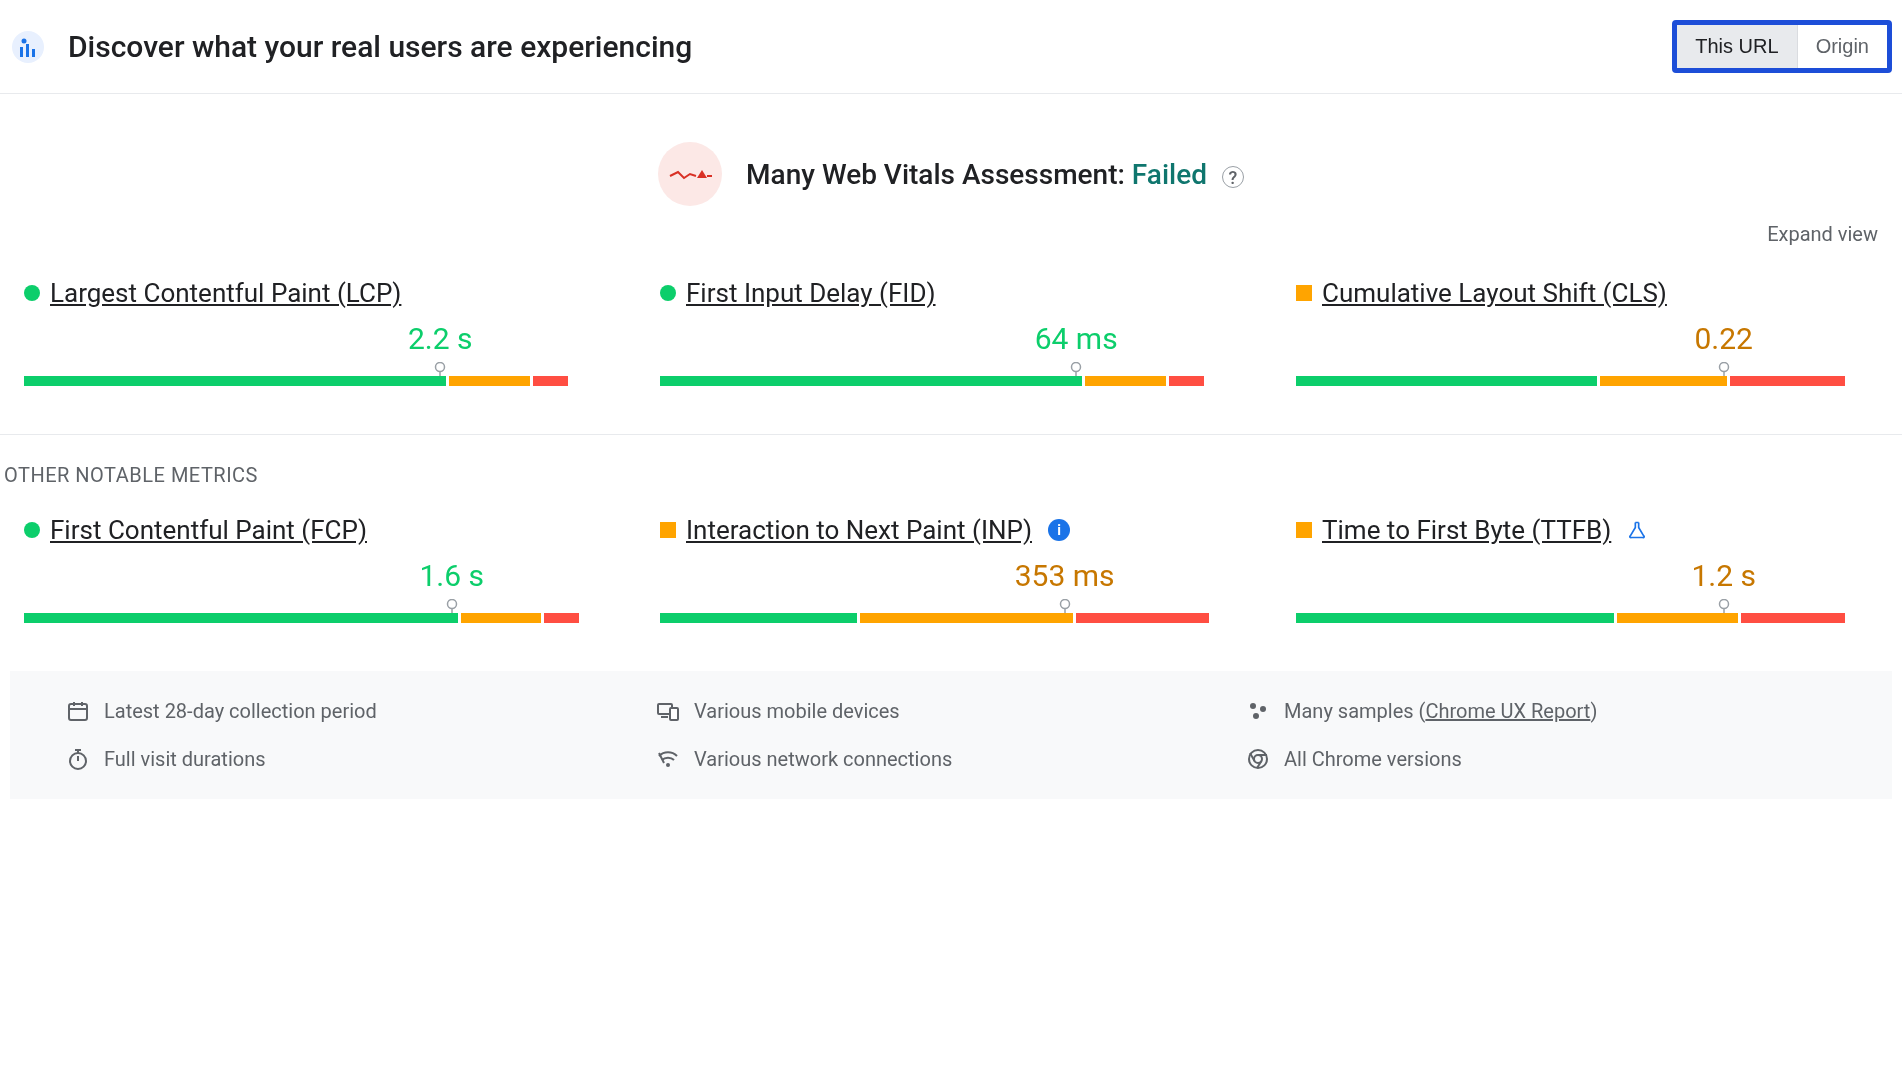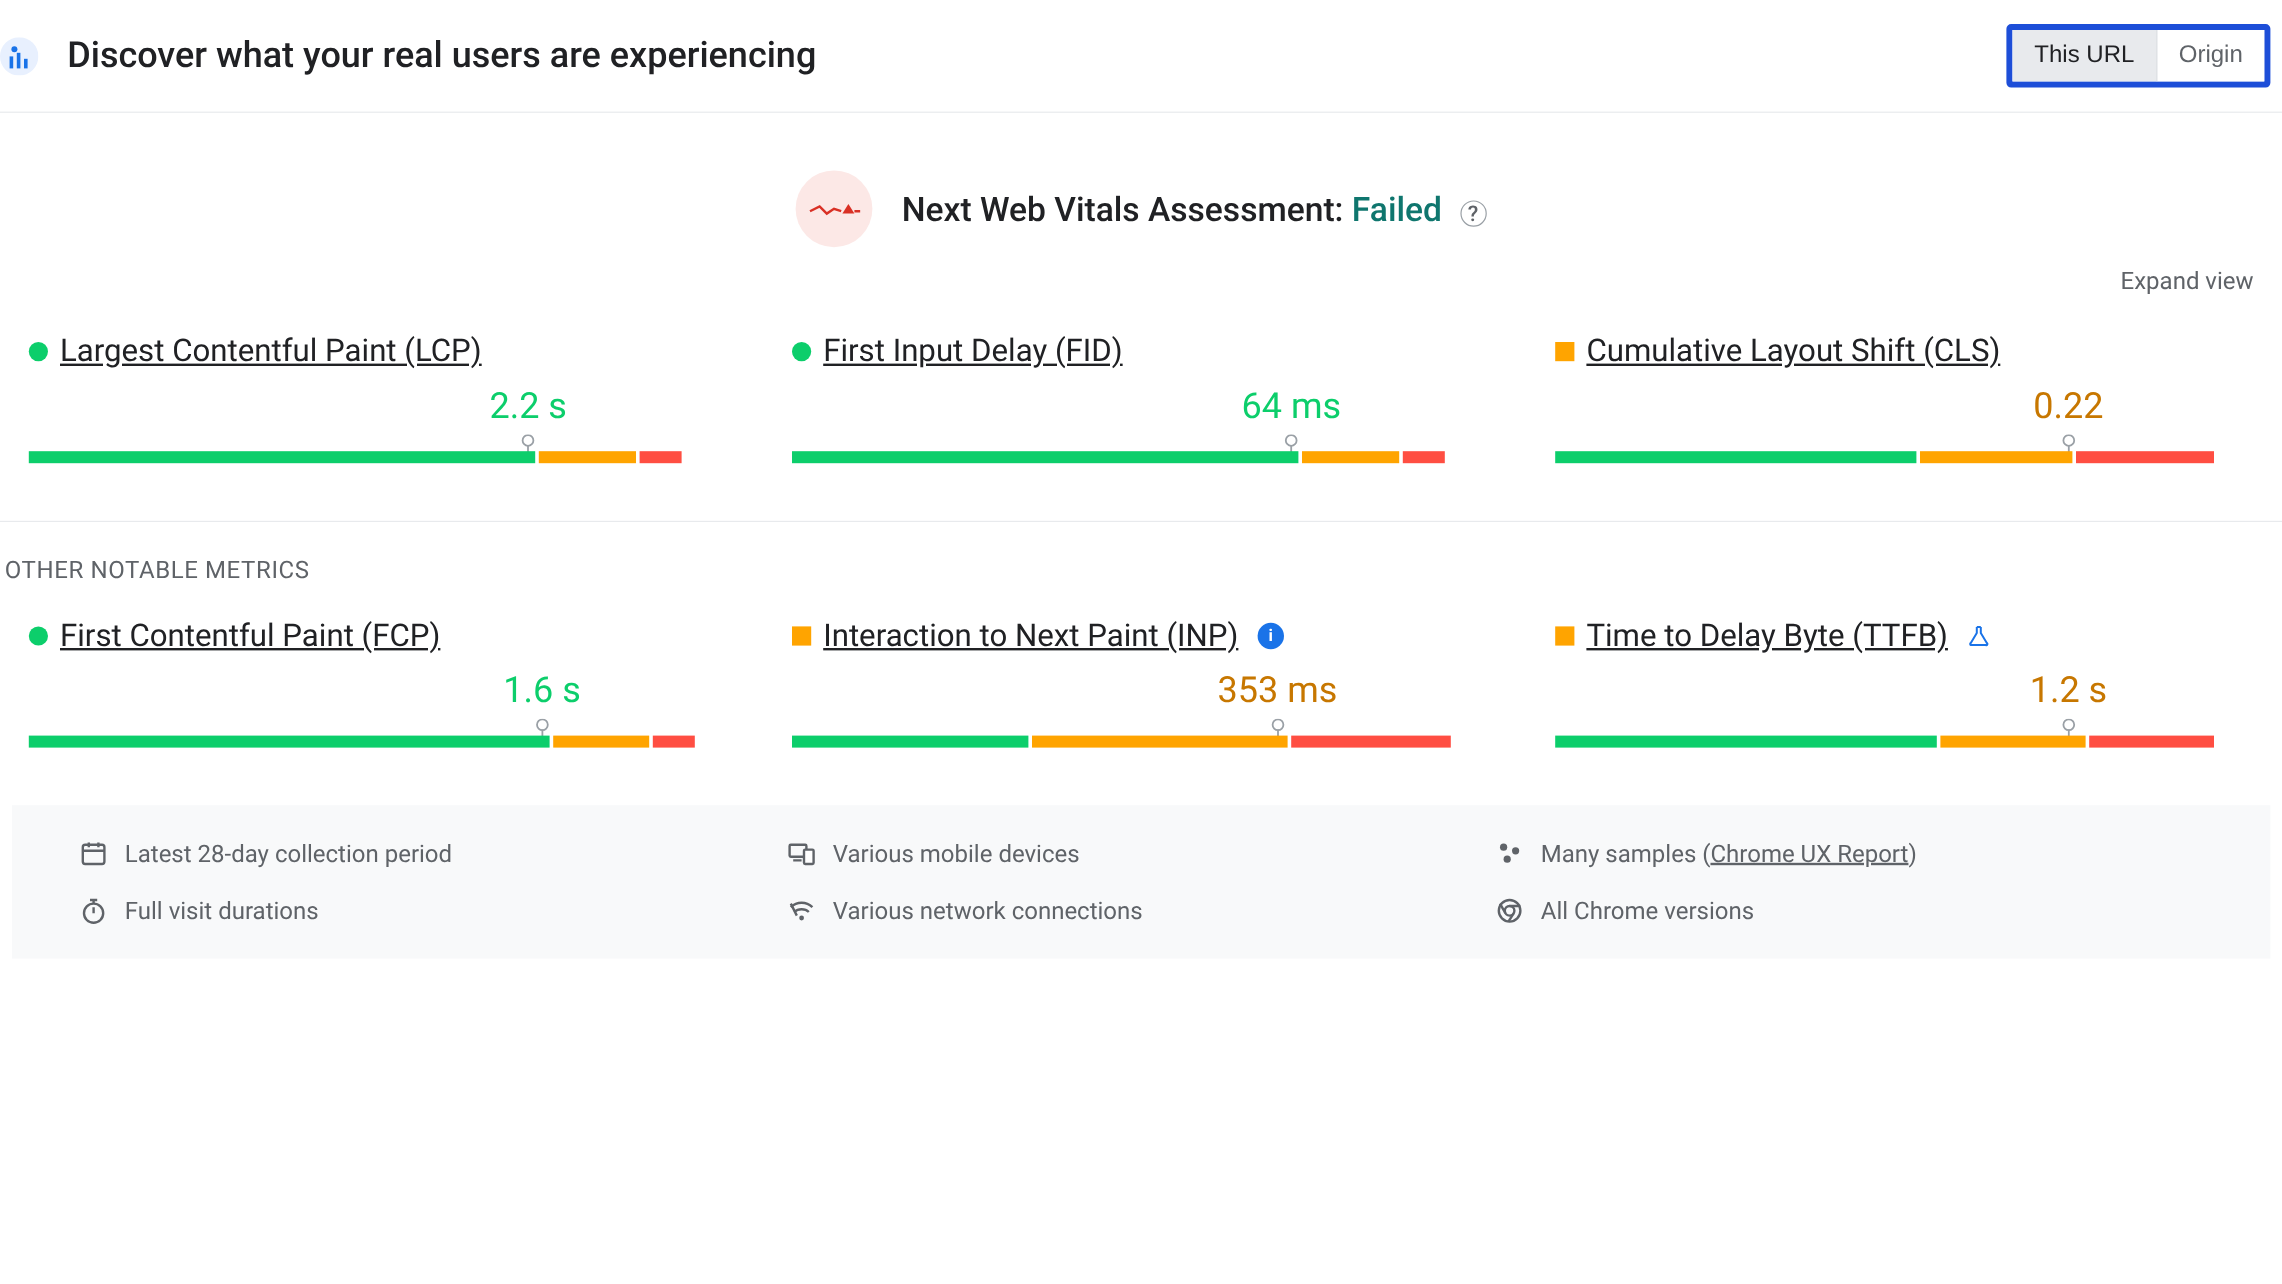--- a/index.html
+++ b/index.html
@@ -6,21 +6,21 @@
 body {
   font-family: Roboto, Arial, sans-serif;
   background: #fff;
   color: #202124;
   width: 1902px;
 }
 .header {
   display: flex;
   align-items: center;
   justify-content: space-between;
-  padding: 20px 10px 20px 0;
+  padding: 20px 10px 20px 12px;
   border-bottom: 1px solid #e8eaed;
 }
 .header-left {
   display: flex;
   align-items: center;
   gap: 24px;
 }
 .logo-icon {
   width: 32px;
   height: 32px;
@@ -239,21 +239,21 @@
 
 <div class="assessment">
   <div class="assessment-icon">
     <svg width="44" height="20" viewBox="0 0 44 20">
       <polyline points="2,12 10,8 16,14 22,10 28,12" fill="none" stroke="#d93025" stroke-width="2"></polyline>
       <polygon points="34,6 39,14 29,14" fill="#d93025"></polygon>
       <line x1="39" y1="12" x2="44" y2="12" stroke="#d93025" stroke-width="2"></line>
     </svg>
   </div>
   <div class="assessment-text">
-    <span>Next Web Vitals Assessment: </span><span class="assessment-status">Failed</span>
+    <span>Many Web Vitals Assessment: </span><span class="assessment-status">Failed</span>
     <span class="help-icon">?</span>
   </div>
 </div>
 
 <div class="expand-view">Expand view</div>
 
 <div class="metrics-grid" id="core-grid">
     <div class="metric">
       <div class="metric-header">
         <span class="status-dot status-good"></span>
@@ -366,21 +366,21 @@
         <div class="bar">
           <div class="seg seg-g" style="width:34%"></div>
           <div class="seg seg-y" style="width:37%"></div>
           <div class="seg seg-r" style="width:23%"></div>
         </div>
       </div>
     </div>
     <div class="metric">
       <div class="metric-header">
         <span class="status-square status-ni"></span>
-        <span class="metric-name">Time to Delay Byte (TTFB)</span>
+        <span class="metric-name">Time to First Byte (TTFB)</span>
         <span class="flask-icon">
           <svg width="20" height="20" viewBox="0 0 24 24">
             <path d="M10 3 h4 M10 3 v6 l-6 10 a1 1 0 0 0 1 2 h14 a1 1 0 0 0 1 -2 l-6 -10 v-6" fill="none" stroke="#1a73e8" stroke-width="2" stroke-linejoin="round"></path>
           </svg>
         </span>
       </div>
       <div class="value-row">
         <div class="value-pos value-ni metric-value" style="left:74%">1.2 s</div>
       </div>
       <div class="bar-wrap">

